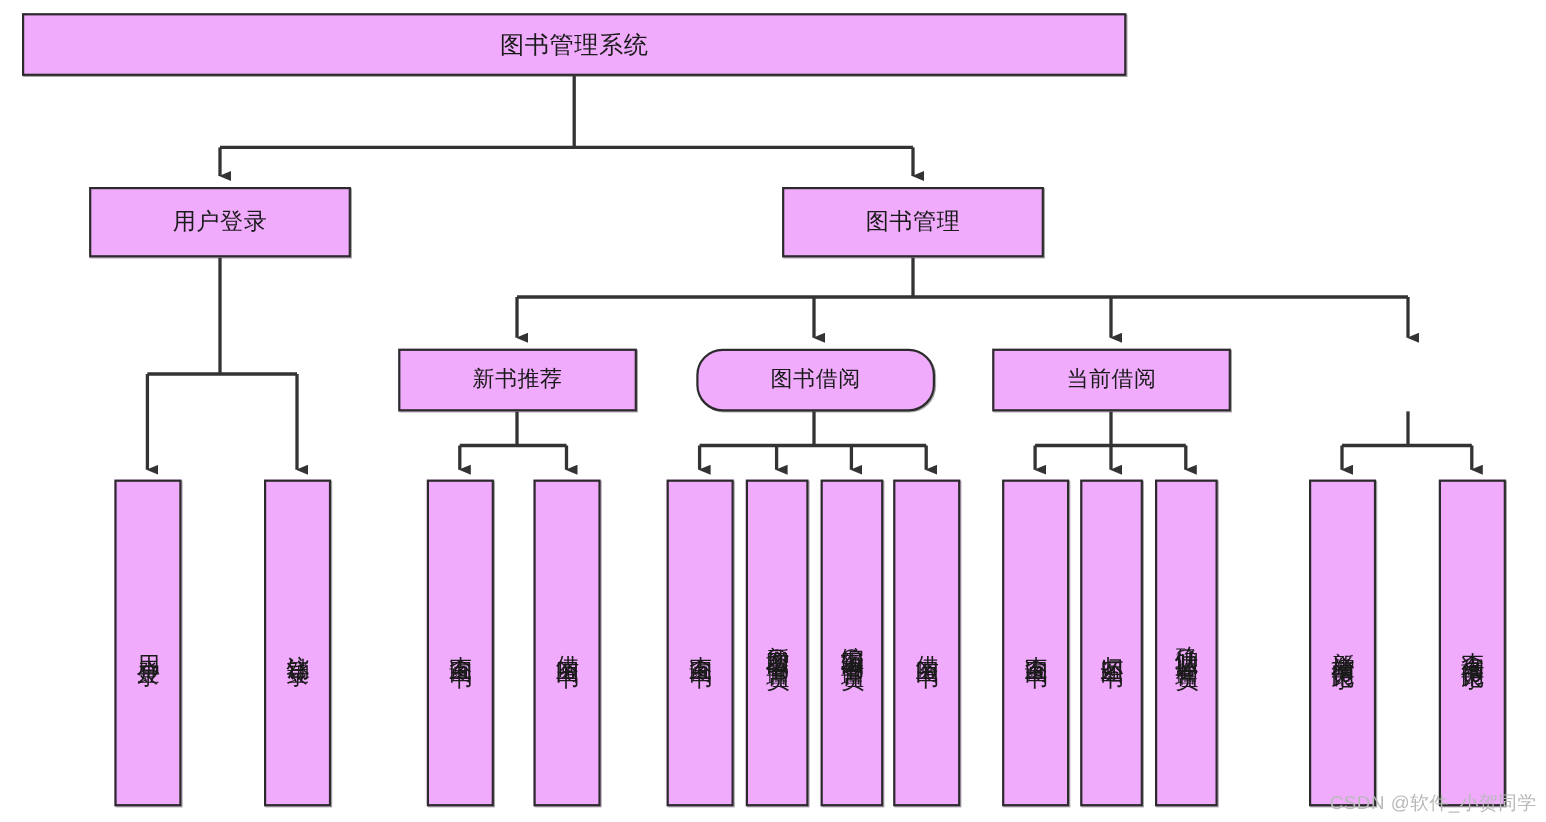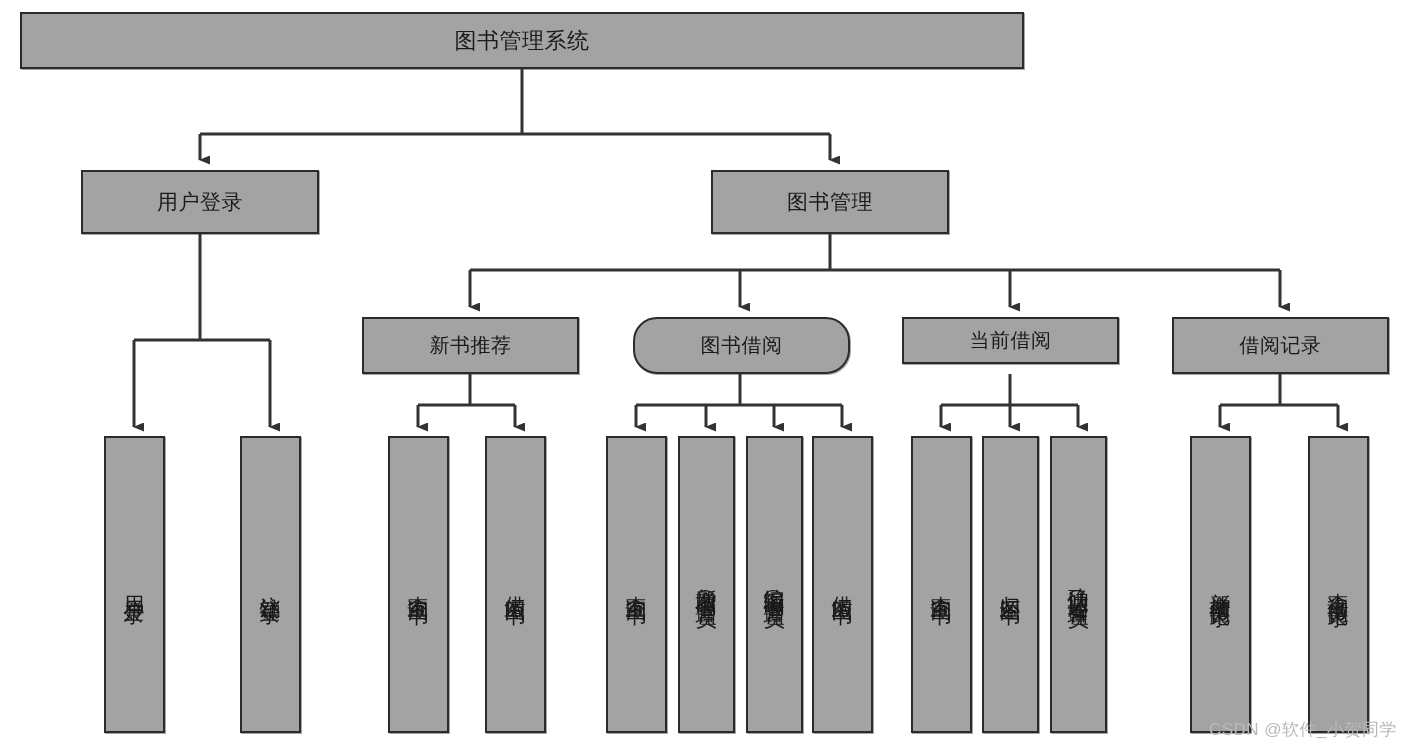--- a/index.html
+++ b/index.html
@@ -22,21 +22,21 @@
     position: absolute;
     left: 0;
     top: 0;
     width: 1405px;
     height: 747px;
     pointer-events: none;
   }
   .node {
     position: absolute;
     box-sizing: border-box;
-    background: #a3a3a3;
+    background: #f0abfc;
     border: 2px solid #2b2b2b;
     display: flex;
     align-items: center;
     justify-content: center;
     box-shadow: 1px 1px 0 rgba(60,60,60,0.45);
   }
   .node-label {
     color: #1a1a1a;
     letter-spacing: 0.5px;
     white-space: nowrap;
@@ -142,25 +142,22 @@
   <div class="node level-2" id="node-l2-1" style="left: 711px; top: 170px; width: 238px; height: 64px;">
     <span class="node-label">图书管理</span>
   </div>
 
   <div class="node level-3" id="node-l3-0" style="left: 362px; top: 317px; width: 217px; height: 57px;">
     <span class="node-label">新书推荐</span>
   </div>
   <div class="node level-3" id="node-l3-1" style="left: 633px; top: 317px; width: 217px; height: 57px; border-radius: 24px;">
     <span class="node-label">图书借阅</span>
   </div>
-  <div class="node level-3" id="node-l3-2" style="left: 902px; top: 317px; width: 217px; height: 47px;">
+  <div class="node level-3" id="node-l3-2" style="left: 902px; top: 317px; width: 217px; height: 57px;">
     <span class="node-label">当前借阅</span>
-  </div>
-  <div class="node level-3" id="node-l3-3" style="left: 1172px; top: 317px; width: 217px; height: 57px;">
-    <span class="node-label">借阅记录</span>
   </div>
 
   <div class="node leaf" id="node-leaf-0" style="left: 104px; top: 436px; width: 61px; height: 297px;">
     <span class="node-label">用户登录</span>
   </div>
   <div class="node leaf" id="node-leaf-1" style="left: 240px; top: 436px; width: 61px; height: 297px;">
     <span class="node-label">注销登录</span>
   </div>
   <div class="node leaf" id="node-leaf-2" style="left: 388px; top: 436px; width: 61px; height: 297px;">
     <span class="node-label">查询图书</span>

